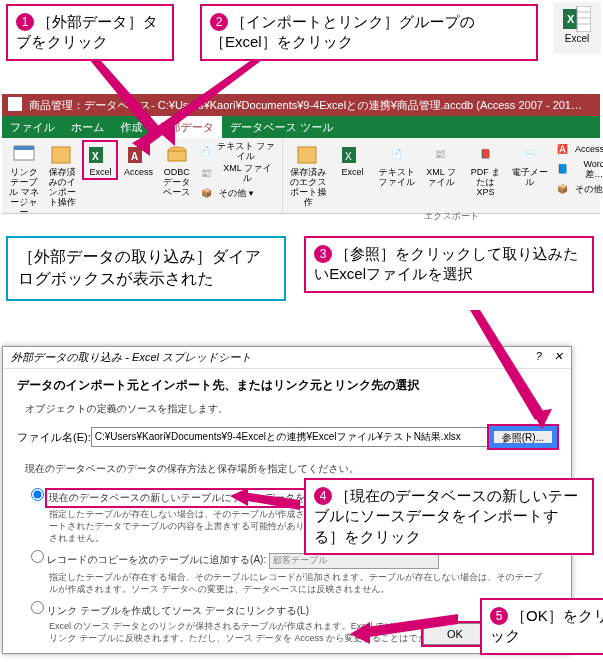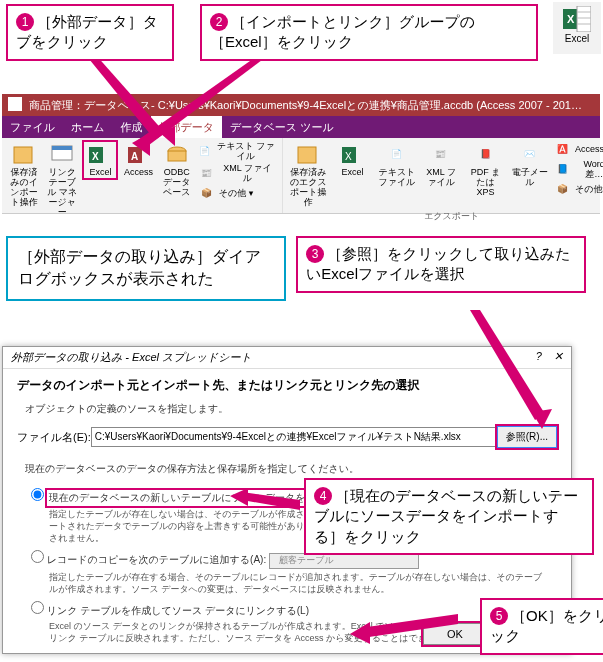--- a/index.html
+++ b/index.html
@@ -10,47 +10,47 @@
   .callout .num { display:inline-block; width:18px; height:18px; border-radius:50%; background:#d40070; color:#fff; text-align:center; line-height:18px; font-size:12px; margin-right:3px; vertical-align:1px;}
   .note    { position:absolute; border:2px solid #00a0c8; background:#fff; padding:8px 10px; font-size:16px; line-height:1.4; z-index:10; }
 
   
   .excel-tile { position:absolute; top:2px; right:2px; width:48px; height:52px; background:#f2f2f2; text-align:center; font-size:10px; }
   .excel-tile svg { display:block; margin:4px auto 1px; }
 
   
   .ribbon-window { position:absolute; top:94px; left:2px; width:598px; height:120px; background:#fff; }
   .titlebar { height:22px; background:#a4373a; color:#fff; font-size:11px; line-height:22px; padding:0 6px; white-space:nowrap; overflow:hidden;}
-  .tabs     { height:22px; background:#701a75; color:#fff; display:flex; font-size:11px; }
+  .tabs     { height:22px; background:#15803d; color:#fff; display:flex; font-size:11px; }
   .tabs .tab { padding:0 8px; line-height:22px; }
   .tabs .tab.active { background:#fff; color:#a4373a; }
   .tabs .tell { margin-left:12px; color:#efc0c0; line-height:22px;}
   .ribbon-body { height:76px; background:#f3f3f3; border-bottom:1px solid #ccc; display:flex; position:relative;}
   .grp { border-right:1px solid #e0e0e0; padding:4px 6px 1px; display:flex; flex-direction:column; justify-content:space-between;}
   .grp .row { display:flex; gap:6px; align-items:flex-start;}
   .rb-btn { display:flex; flex-direction:column; align-items:center; font-size:9px; width:40px; text-align:center; line-height:1.1;}
   .rb-btn.small { flex-direction:row; width:auto; gap:4px; font-size:9px;}
   .grp-label { text-align:center; font-size:9px; color:#666; margin-top:2px;}
   .rb-ico { width:26px; height:26px; display:flex; align-items:center; justify-content:center;}
   .rb-ico.small { width:16px; height:16px;}
   .excel-btn { outline:2px solid #d40070;}
 
   
   .dialog { position:absolute; top:346px; left:2px; width:570px; height:308px; background:#fff; border:1px solid #999; box-shadow:0 0 6px rgba(0,0,0,.3); z-index:5;}
   .dlg-title { height:22px; border-bottom:1px solid #ddd; font-size:11px; padding:3px 8px; display:flex; justify-content:space-between;font-style:italic;}
   .dlg-head  { background:#fff; font-size:12px; font-weight:bold; padding:8px 14px 4px;}
   .dlg-sub   { font-size:10px; padding:4px 22px; color:#333;}
   .filerow   { display:flex; align-items:center; gap:0; padding:6px 14px 10px;}
   .filerow input { flex:1; height:20px; font-size:10px; padding:0 3px; border:1px solid #888;}
-  .filerow button { height:22px; font-size:10px; padding:0 8px; border:1px solid #3b82f6; background:#eee; outline:2px solid #d40070;}
+  .filerow button { height:22px; font-size:10px; padding:0 8px; border:5px solid #3b82f6; background:#eee; outline:2px solid #d40070;}
   .radios { padding:4px 28px; font-size:10px; color:#333;}
   .radios label { display:block; margin:4px 0 2px;}
   .radios .desc { font-size:9px; color:#555; margin:0 0 6px 18px; line-height:1.35;}
   .opt1 { outline:2px solid #d40070; display:inline-block; padding:1px 2px;}
-  .dest-field { display:inline-block; border:1px solid #999; background:#eee; width:150px; height:16px; font-size:9px; padding:0 9px; color:#888; vertical-align:middle;}
+  .dest-field { display:inline-block; border:1px solid #999; background:#eee; width:170px; height:16px; font-size:9px; padding:0 3px; color:#888; vertical-align:middle;}
   .dlg-btns { position:absolute; bottom:8px; right:12px; display:flex; gap:8px;}
   .dlg-btns button { width:64px; height:22px; font-size:11px; border:1px solid #888; background:#eee;}
   .dlg-btns .ok { outline:2px solid #d40070;}
   .close-x { width:30px; text-align:center;}
 </style>
 </head>
 <body>
 
 <div class="callout" style="top:4px;left:6px;width:168px">
   <span class="num">1</span><span>［外部データ］タブをクリック</span>
@@ -89,33 +89,33 @@
     <div class="tab">作成</div>
     <div class="tab active">外部データ</div>
     <div class="tab">データベース ツール</div>
   </div>
   <div class="ribbon-body">
     <div class="grp" style="width:290px">
       <div class="row">
         <div class="rb-btn">
           <span class="rb-ico">
               <svg width="24" height="24">
-                <rect x="2" y="4" width="18" height="16" fill="#f3c268" stroke="#c78a1e"></rect>
-              </svg>
-            </span>
-          <span>保存済みのインポート操作</span>
-        </div>
-        <div class="rb-btn">
-          <span class="rb-ico">
-              <svg width="24" height="24">
                 <rect x="2" y="3" width="20" height="14" fill="#fff" stroke="#888"></rect>
                 <rect x="2" y="3" width="20" height="4" fill="#4a88c7"></rect>
               </svg>
             </span>
           <span>リンク テーブル マネージャー</span>
+        </div>
+        <div class="rb-btn">
+          <span class="rb-ico">
+              <svg width="24" height="24">
+                <rect x="2" y="4" width="18" height="16" fill="#f3c268" stroke="#c78a1e"></rect>
+              </svg>
+            </span>
+          <span>保存済みのインポート操作</span>
         </div>
         <div class="rb-btn excel-btn">
           <span class="rb-ico">
               <svg width="24" height="24">
                 <rect x="1" y="4" width="14" height="16" fill="#217346"></rect>
                 <text x="4" y="17" fill="#fff" font-size="10" font-weight="bold">X</text>
               </svg>
             </span>
           <span>Excel</span>
         </div>
@@ -204,21 +204,21 @@
         </div>
       </div>
       <div class="grp-label">エクスポート</div>
     </div>
   </div>
 </div>
 
 <div class="note" style="top:236px;left:6px;width:280px">
   <span>［外部データの取り込み］ダイアログボックスが表示された</span>
 </div>
-<div class="callout" style="top:236px;left:296px;width:290px">
+<div class="callout" style="top:236px;left:304px;width:290px">
   <span class="num">3</span><span>［参照］をクリックして取り込みたいExcelファイルを選択</span>
 </div>
 <svg style="position:absolute;top:304px;left:440px;width:160px;height:130px;z-index:8">
   <polygon points="30,6 40,6 105,110 95,116" fill="#d40070"></polygon>
     <polygon points="92,108 112,105 102,125" fill="#d40070"></polygon>
 </svg>
 
 <div class="dialog">
   <div class="dlg-title">
     <span>外部データの取り込み - Excel スプレッドシート</span>

